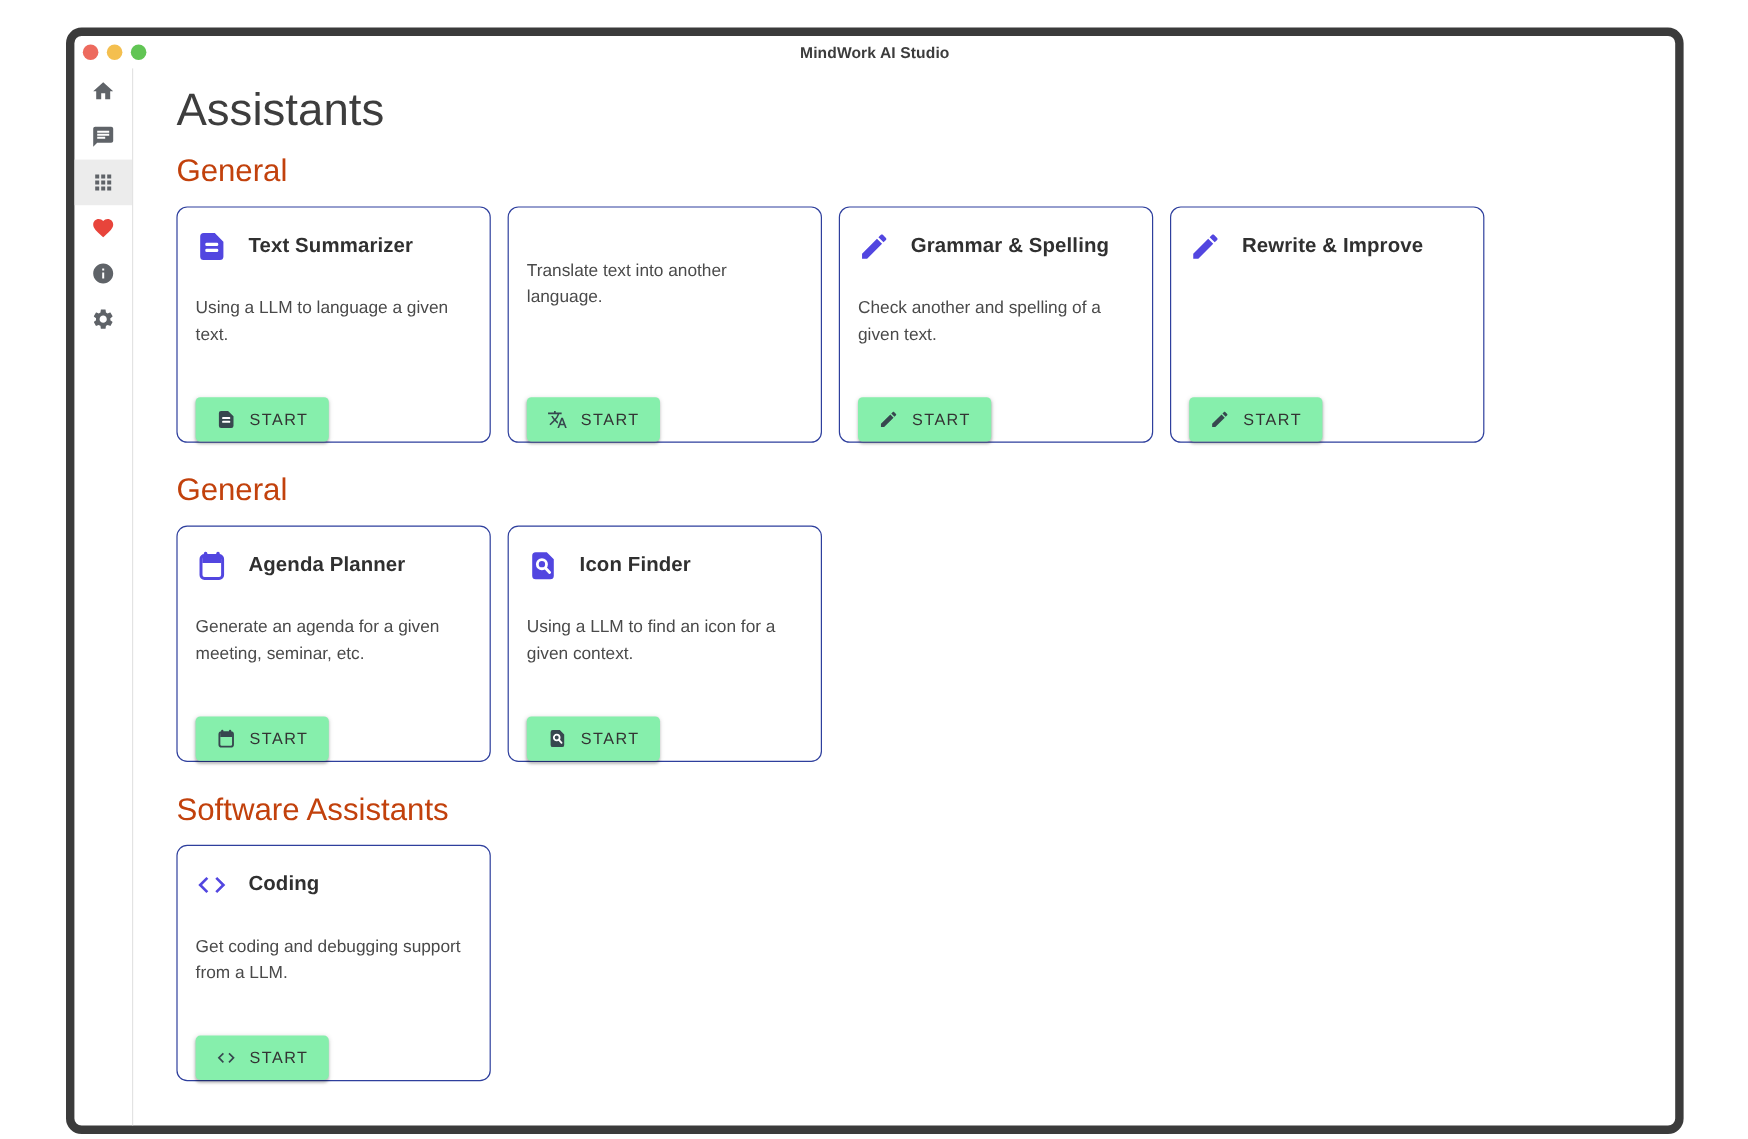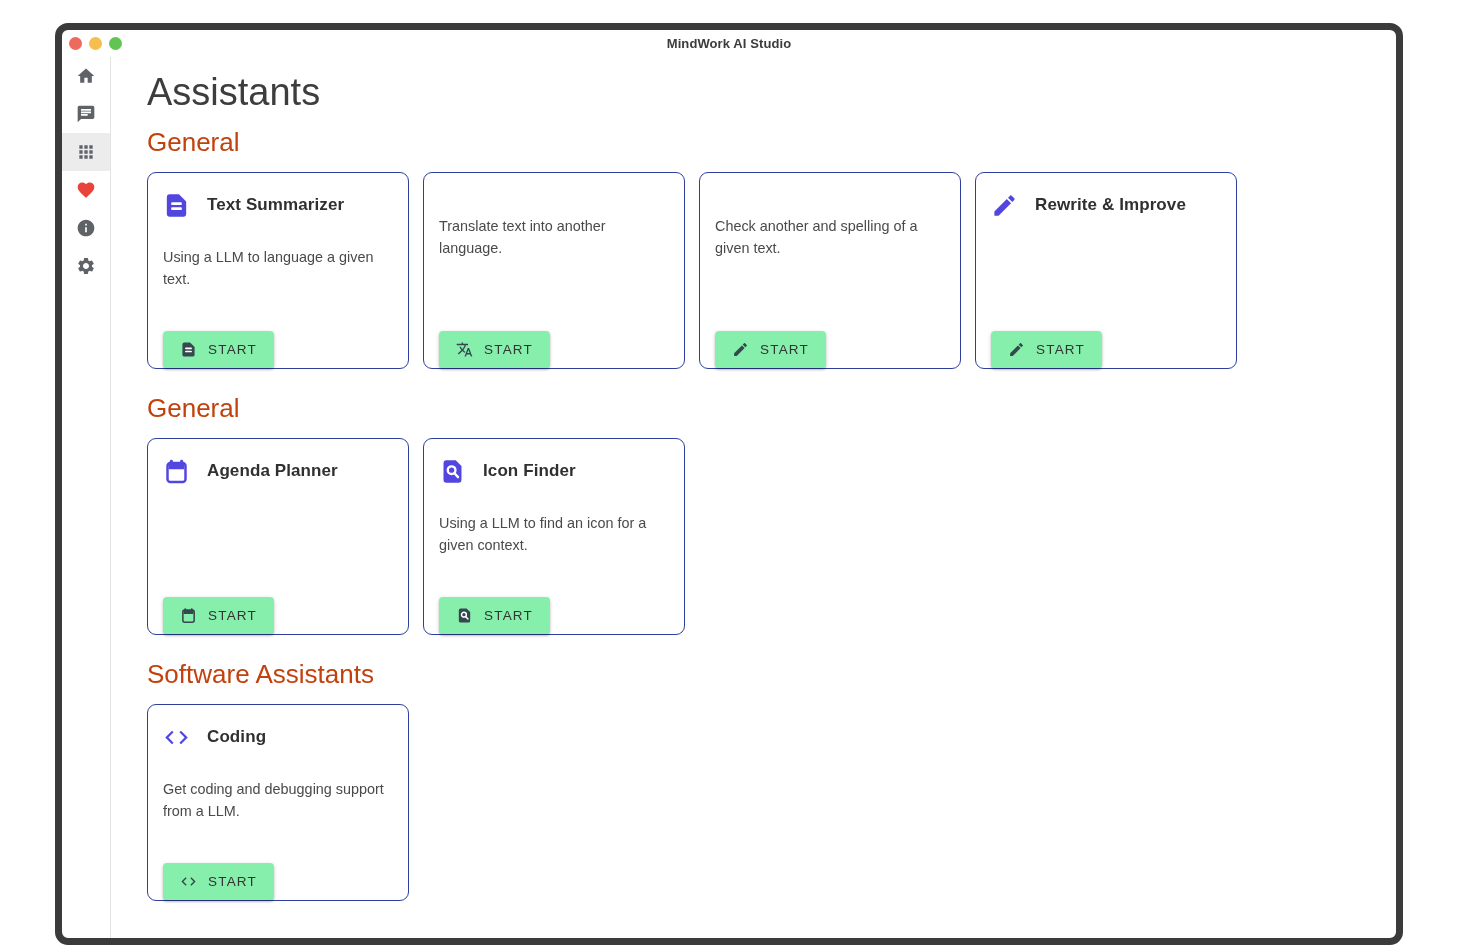--- a/index.html
+++ b/index.html
@@ -188,20 +188,28 @@
             <span class="btn-icon">
                 <svg viewBox="0 0 24 24">
                   <use href="#ic-translate"></use>
                 </svg>
               </span>
             <span>START</span>
           </button>
         </div>
 
         <div class="card">
+          <div class="card-header">
+            <span class="card-icon">
+                <svg viewBox="0 0 24 24">
+                  <use href="#ic-pencil"></use>
+                </svg>
+              </span>
+            <span class="card-title">Grammar &amp; Spelling</span>
+          </div>
           <p class="card-desc">Check another and spelling of a given text.</p>
           <button class="start-btn">
             <span class="btn-icon">
                 <svg viewBox="0 0 24 24">
                   <use href="#ic-pencil"></use>
                 </svg>
               </span>
             <span>START</span>
           </button>
         </div>
@@ -231,20 +239,21 @@
 
         <div class="card">
           <div class="card-header">
             <span class="card-icon">
                 <svg viewBox="0 0 24 24">
                   <use href="#ic-calendar"></use>
                 </svg>
               </span>
             <span class="card-title">Agenda Planner</span>
           </div>
+          <p class="card-desc">Generate an agenda for a given meeting, seminar, etc.</p>
           <button class="start-btn">
             <span class="btn-icon">
                 <svg viewBox="0 0 24 24">
                   <use href="#ic-calendar"></use>
                 </svg>
               </span>
             <span>START</span>
           </button>
         </div>
 

